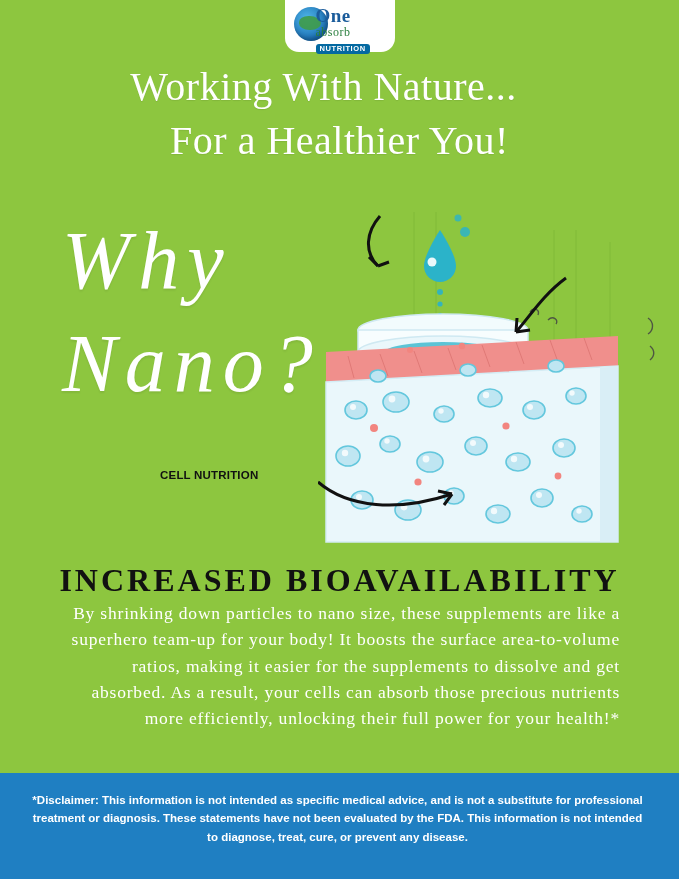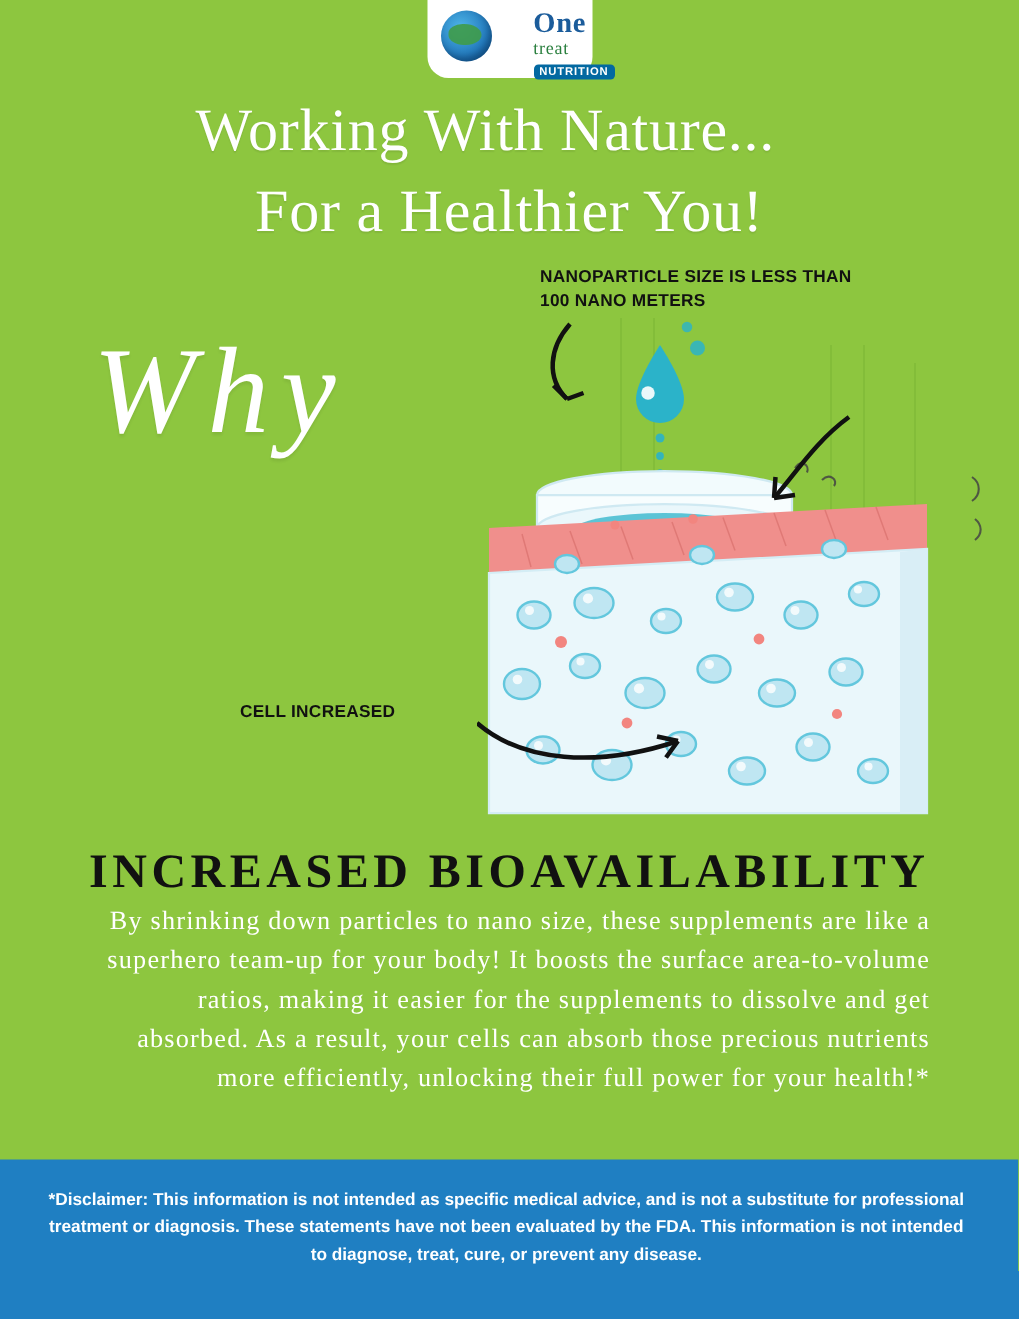--- a/index.html
+++ b/index.html
@@ -63,21 +63,20 @@
     background: #3f9b4c;
     border-radius: 45% 55% 50% 50%;
     opacity: .92;
   }
   .logo-text {
     position: absolute;
     left: 28px;
     top: 3px;
     text-align: left;
     line-height: 1;
-    margin-left: 40px;
   }
   .logo-one {
     font-family: "Liberation Serif", serif;
     font-size: 19px;
     font-weight: bold;
     color: #1b5c9b;
     letter-spacing: .5px;
   }
   .logo-planet {
     font-family: "Liberation Serif", serif;
@@ -196,33 +195,34 @@
 </head>
 <body>
 
 <div class="page">
 
   <div class="logo-wrap">
     <div class="logo-inner">
       <div class="logo-globe"></div>
       <div class="logo-text">
         <div class="logo-one">One</div>
-        <div class="logo-planet">treat</div>
+        <div class="logo-planet">absorb</div>
         <div class="logo-nutrition">NUTRITION</div>
       </div>
     </div>
   </div>
 
   <div class="headline">
     <span class="l1">Working With Nature...</span>
     <span class="l2">For  a Healthier You!</span>
   </div>
 
   <div class="why">
     <span>Why</span>
+    <span>Nano?</span>
   </div>
 
   <div class="illus">
     <svg width="352" height="385" viewBox="0 0 352 385" xmlns="http://www.w3.org/2000/svg">
 
       <g stroke="#7cb636" stroke-width="1" opacity=".75">
         <line x1="96" y1="42" x2="96" y2="150"></line>
         <line x1="118" y1="42" x2="118" y2="150"></line>
         <line x1="236" y1="60" x2="236" y2="170"></line>
         <line x1="258" y1="60" x2="258" y2="170"></line>
@@ -340,21 +340,20 @@
         <path d="M198 162 l14 -2 M198 162 l1 -14"></path>
       </g>
 
       <g fill="none" stroke="#111111" stroke-width="3">
         <path d="M-140 312 C-110 338 -60 342 -6 324" transform="translate(140,0)"></path>
         <path d="M134 324 l-14 -3 M134 324 l-8 11"></path>
       </g>
     </svg>
   </div>
 
-  <div class="callout co-nano">NANOPARTICLE SIZE IS LESS THAN  100 NANO METERS</div>
-  <div class="callout co-membrane">CELL INCREASED</div>
+  <div class="callout co-membrane">CELL NUTRITION</div>
 
   <div class="bio-title">INCREASED BIOAVAILABILITY</div>
   <div class="bio-body">By shrinking down particles to nano size, these supplements are like a superhero team-up for your body! It boosts the surface area-to-volume ratios, making it easier for the supplements to dissolve and get absorbed. As a result, your cells can absorb those precious nutrients more efficiently, unlocking their full power for your health!*</div>
 
   <div class="disclaimer">*Disclaimer: This information is not intended as specific medical advice, and is not a substitute for professional treatment or diagnosis. These statements have not been evaluated by the FDA. This information is not intended to diagnose, treat, cure, or prevent any disease.</div>
 
 </div>
 
 </body></html>

